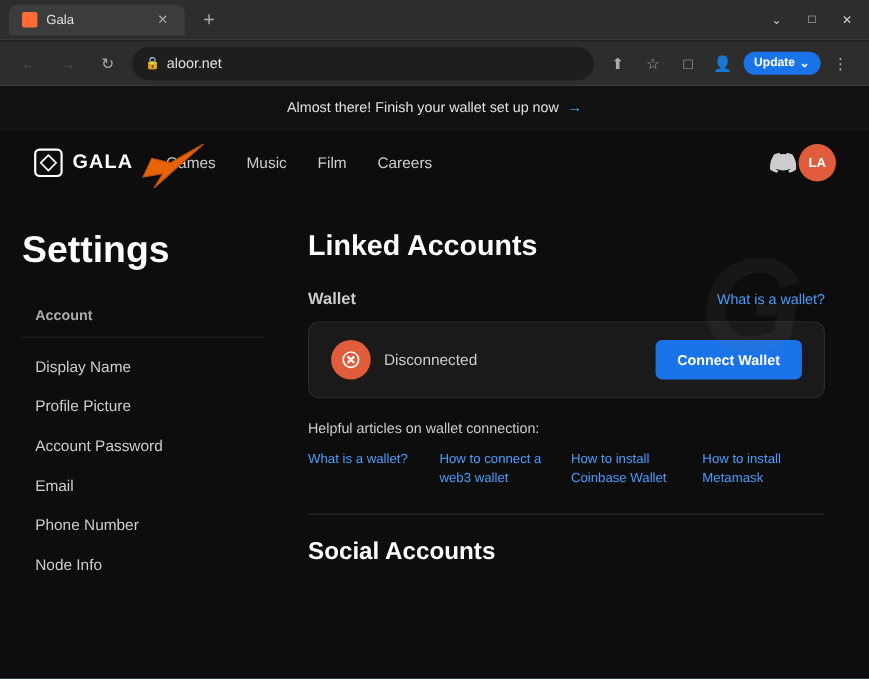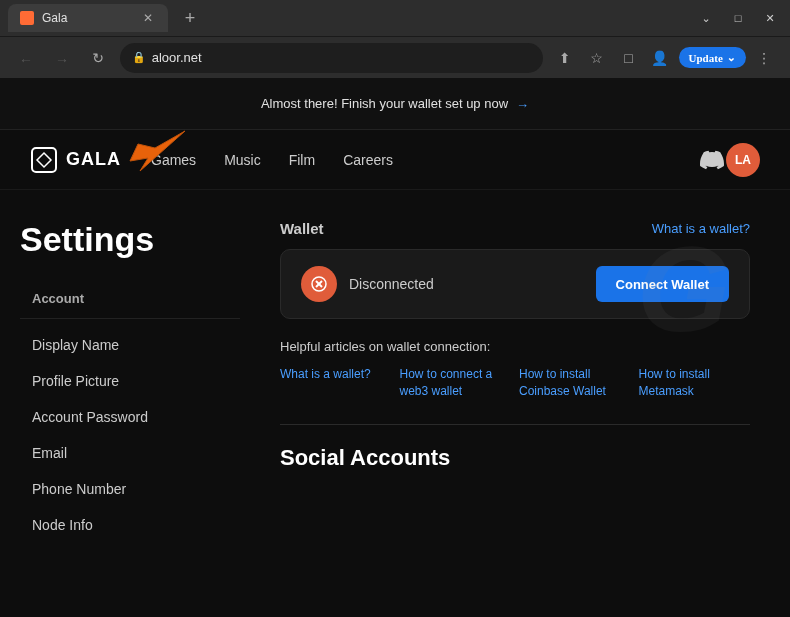--- a/index.html
+++ b/index.html
@@ -17,27 +17,27 @@
     .win-btn { color: #ccc; font-size: 11px; width: 24px; height: 24px; display: flex; align-items: center; justify-content: center; cursor: pointer; border-radius: 4px; }
 
     .browser-toolbar { background: #2d2d2d; height: 42px; display: flex; align-items: center; padding: 0 12px; gap: 8px; border-top: 1px solid #1a1a1a; }
     .nav-btn { color: #aaa; font-size: 14px; width: 28px; height: 28px; display: flex; align-items: center; justify-content: center; cursor: pointer; border-radius: 50%; }
     .nav-btn.disabled { color: #555; cursor: default; }
     .address-bar { flex: 1; background: #1e1e1e; border-radius: 20px; height: 30px; display: flex; align-items: center; padding: 0 12px; gap: 6px; }
     .lock-icon { color: #aaa; font-size: 11px; }
     .address-text { color: #e0e0e0; font-size: 13px; flex: 1; }
     .toolbar-actions { display: flex; gap: 4px; align-items: center; }
     .toolbar-icon-btn { color: #aaa; font-size: 14px; width: 28px; height: 28px; display: flex; align-items: center; justify-content: center; cursor: pointer; border-radius: 50%; }
-    .update-btn { background: #1a73e8; color: white; font-size: 11px; font-weight: 600; padding: 4px 10px; border-radius: 14px; cursor: pointer; display: flex; align-items: flex-end; gap: 4px; font-family: Liberation Serif, serif; }
+    .update-btn { background: #1a73e8; color: white; font-size: 11px; font-weight: 600; padding: 4px 10px; border-radius: 14px; cursor: pointer; display: flex; align-items: flex-start; gap: 4px; }
 
     
     .website { flex: 1; background: #0d0d0d; overflow: hidden; position: relative; }
 
     
-    .banner { background: #111; border-bottom: 1px solid #222; height: 52px; display: flex; align-items: center; justify-content: center; gap: 8px; }
+    .banner { background: #111; border-bottom: 1px solid #222; height: 40px; display: flex; align-items: center; justify-content: center; gap: 8px; }
     .banner-text { color: #e0e0e0; font-size: 13px; }
     .banner-arrow { color: #4a9eff; font-size: 13px; }
 
     
     .arrow-annotation { position: absolute; top: 38px; left: 120px; z-index: 100; pointer-events: none; }
     .orange-arrow { width: 80px; height: 70px; }
 
     
     .nav { background: #0d0d0d; height: 60px; display: flex; align-items: center; padding: 0 30px; gap: 0; border-bottom: 1px solid #1a1a1a; }
     .logo { display: flex; align-items: center; gap: 8px; margin-right: 30px; }
@@ -174,20 +174,21 @@
         <div class="sidebar-divider"></div>
         <div class="sidebar-item">Display Name</div>
         <div class="sidebar-item">Profile Picture</div>
         <div class="sidebar-item">Account Password</div>
         <div class="sidebar-item">Email</div>
         <div class="sidebar-item">Phone Number</div>
         <div class="sidebar-item">Node Info</div>
       </div>
 
       <div class="content">
+        <h2 class="section-title">Linked Accounts</h2>
 
         <div class="wallet-header">
           <span class="wallet-label">Wallet</span>
           <a class="what-is-link">What is a wallet?</a>
         </div>
 
         <div class="wallet-card">
           <div class="wallet-left">
             <div class="wallet-icon-circle">
               <svg width="18" height="18" viewBox="0 0 18 18" fill="none">

